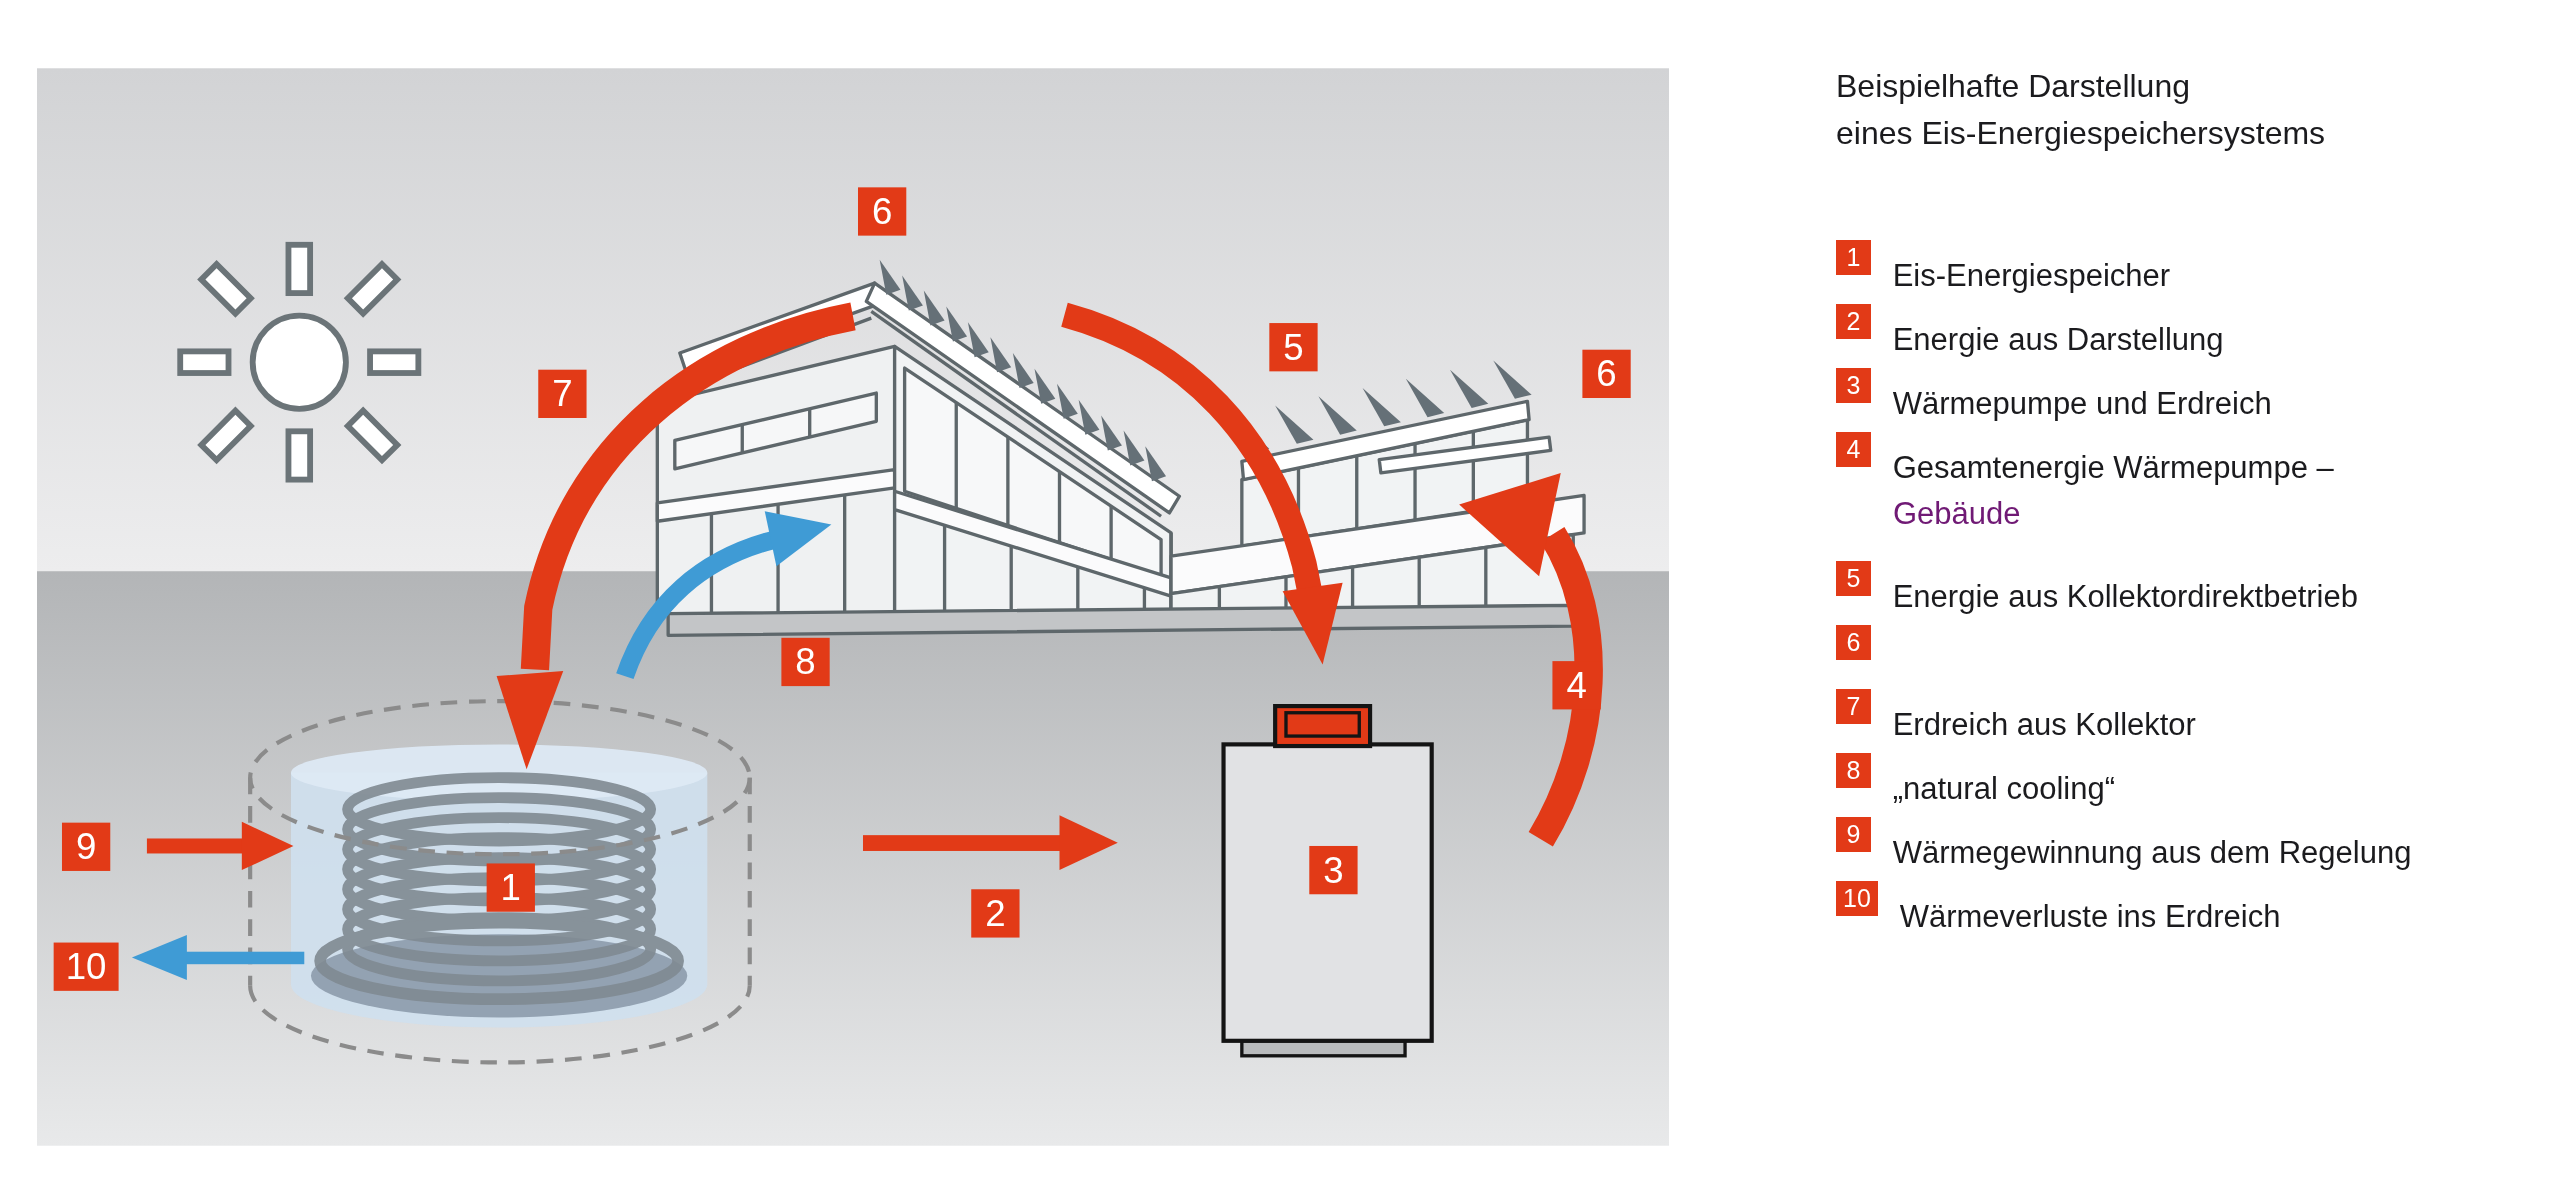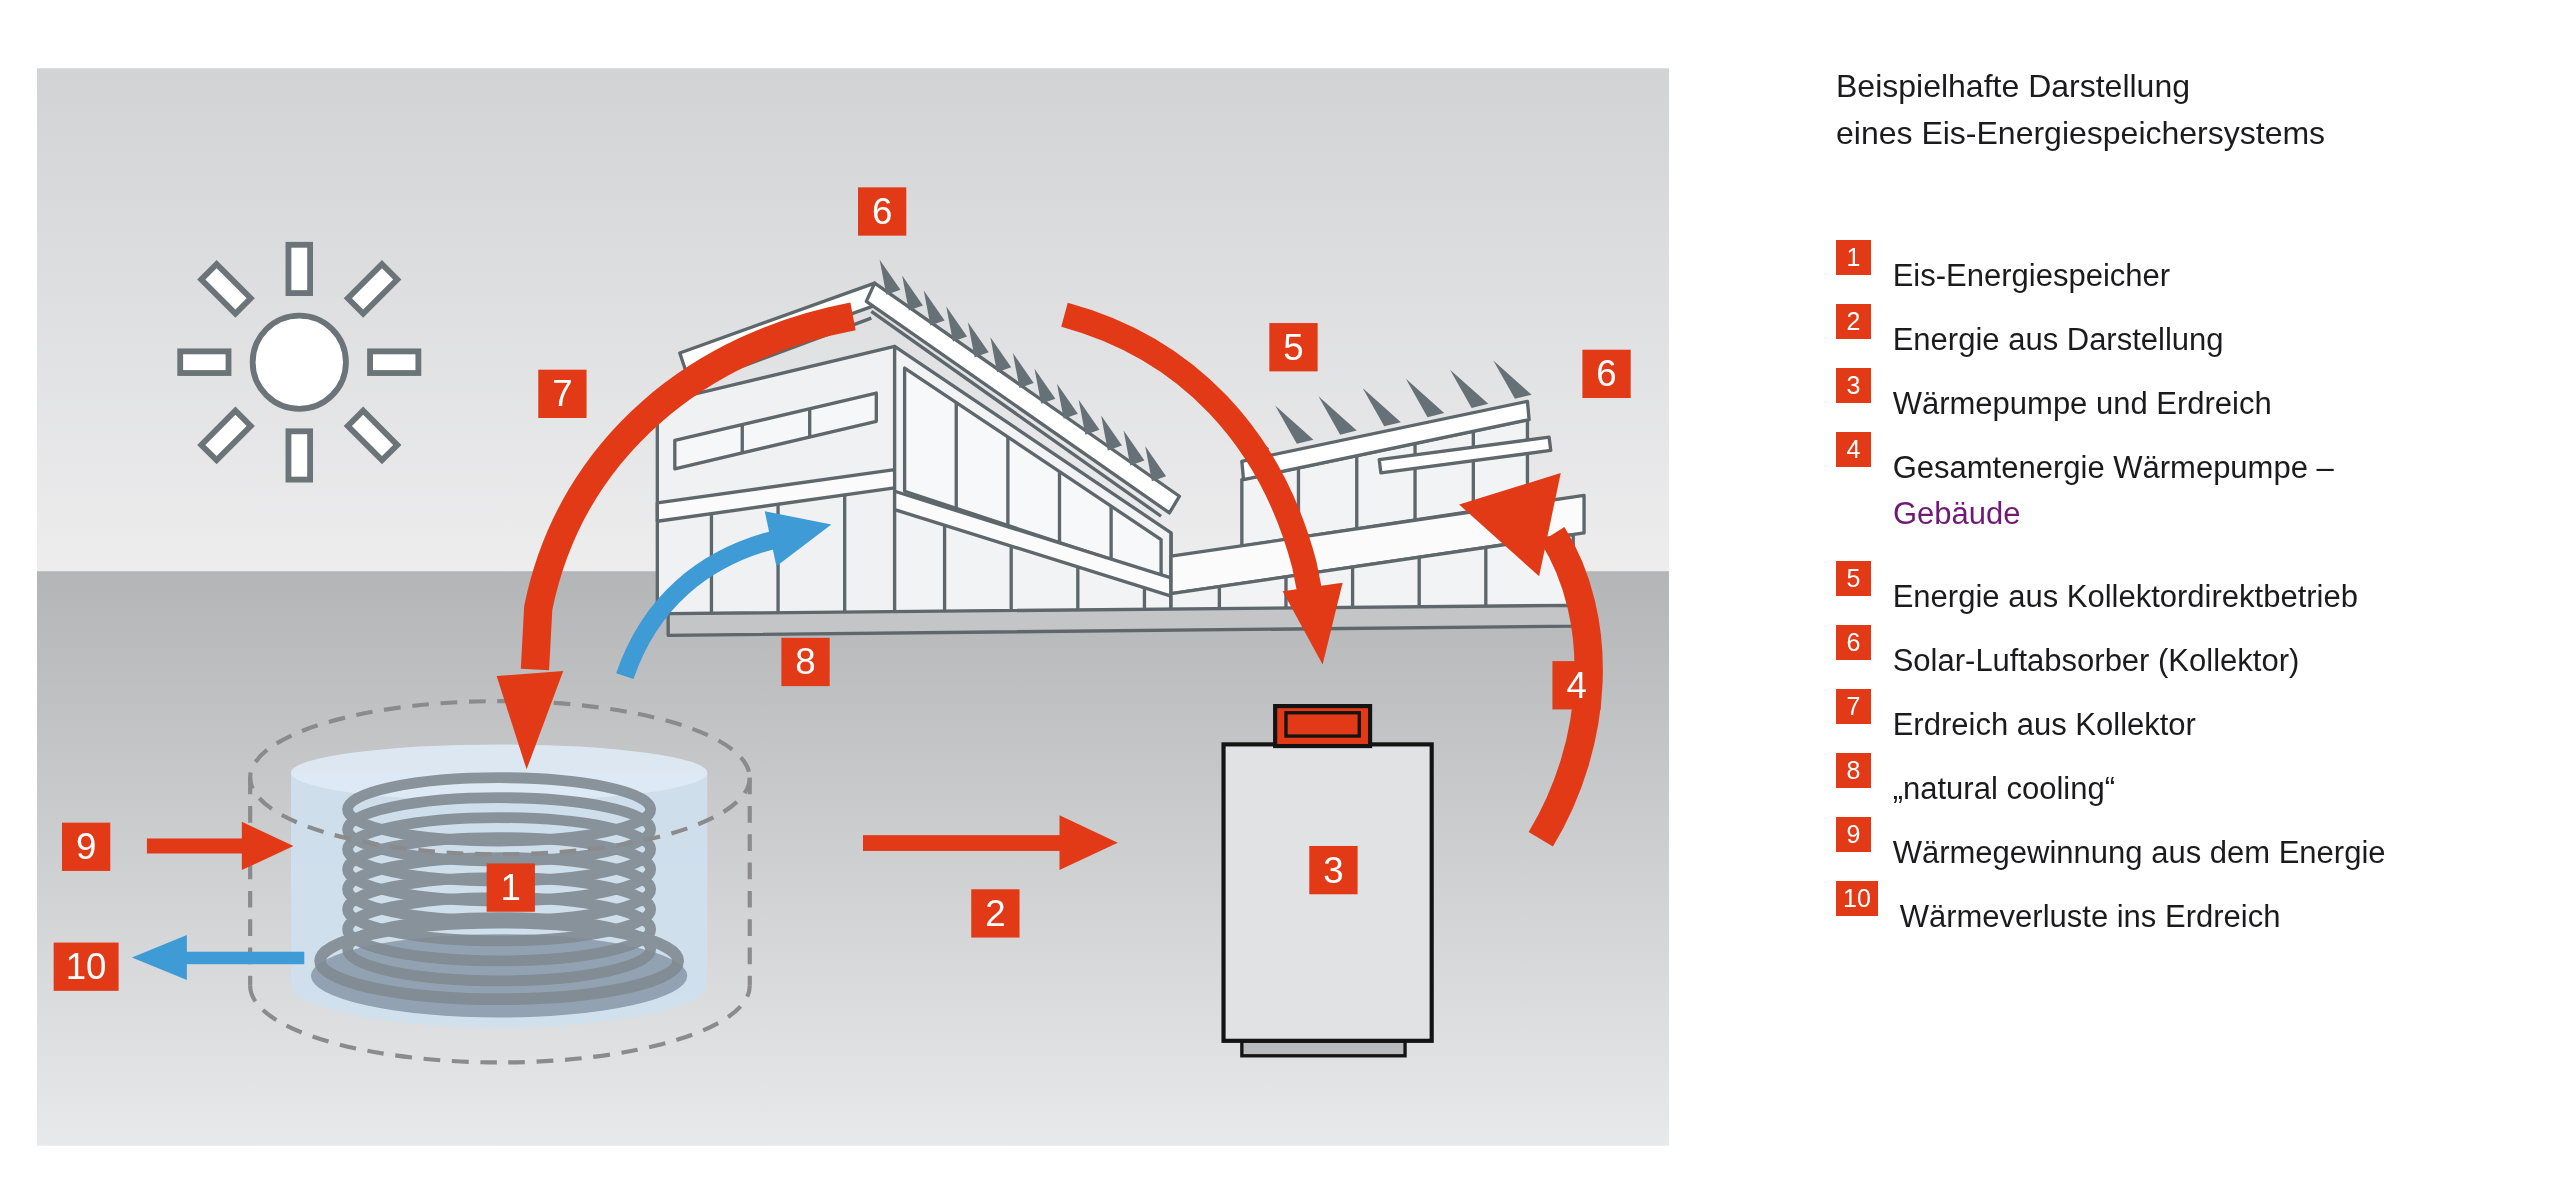--- a/index.html
+++ b/index.html
@@ -225,32 +225,31 @@
     <div class="lg-box">4</div>
     <div class="lg-label">Gesamtenergie Wärmepumpe –</div>
   </div>
   <div class="lg-line2" style="top:496px">Gebäude</div>
   <div class="legend-row" style="top:561px">
     <div class="lg-box">5</div>
     <div class="lg-label">Energie aus Kollektordirektbetrieb</div>
   </div>
   <div class="legend-row" style="top:625px">
     <div class="lg-box">6</div>
-    <div class="lg-label">Solar-Luftabsorber (Kollektor)</div>
   </div>
   <div class="legend-row" style="top:689px">
     <div class="lg-box">7</div>
     <div class="lg-label">Erdreich aus Kollektor</div>
   </div>
   <div class="legend-row" style="top:753px">
     <div class="lg-box">8</div>
     <div class="lg-label">„natural cooling“</div>
   </div>
   <div class="legend-row" style="top:817px">
     <div class="lg-box">9</div>
-    <div class="lg-label">Wärmegewinnung aus dem Energie</div>
+    <div class="lg-label">Wärmegewinnung aus dem Regelung</div>
   </div>
   <div class="legend-row" style="top:881px">
     <div class="lg-box wide">10</div>
     <div class="lg-label">Wärmeverluste ins Erdreich</div>
   </div>
 </div>
 
 
 </body></html>

